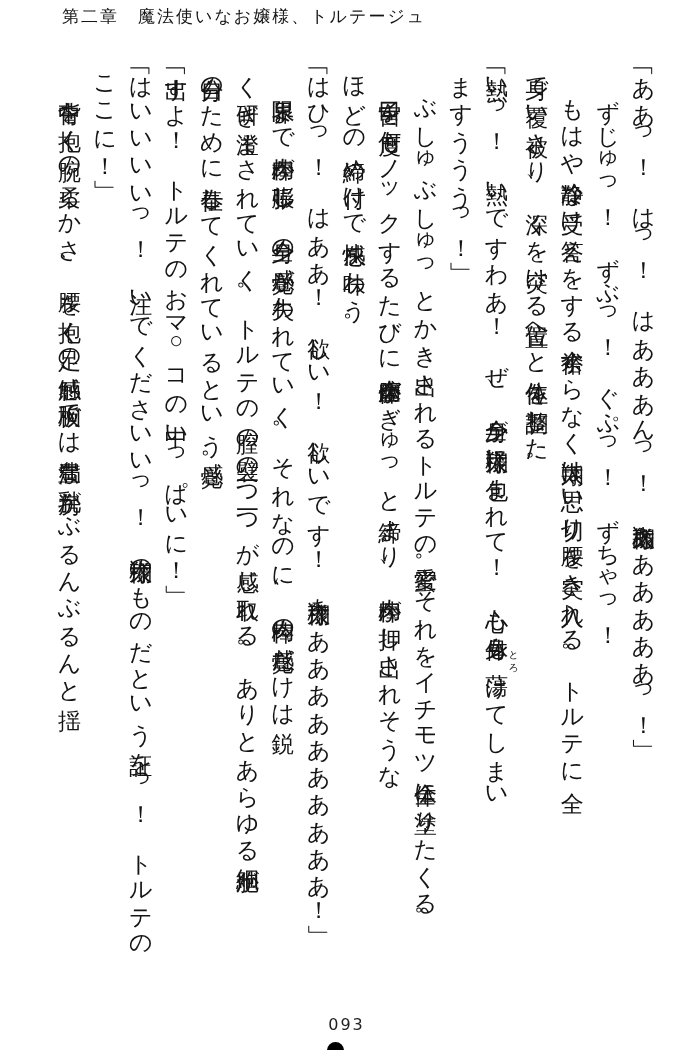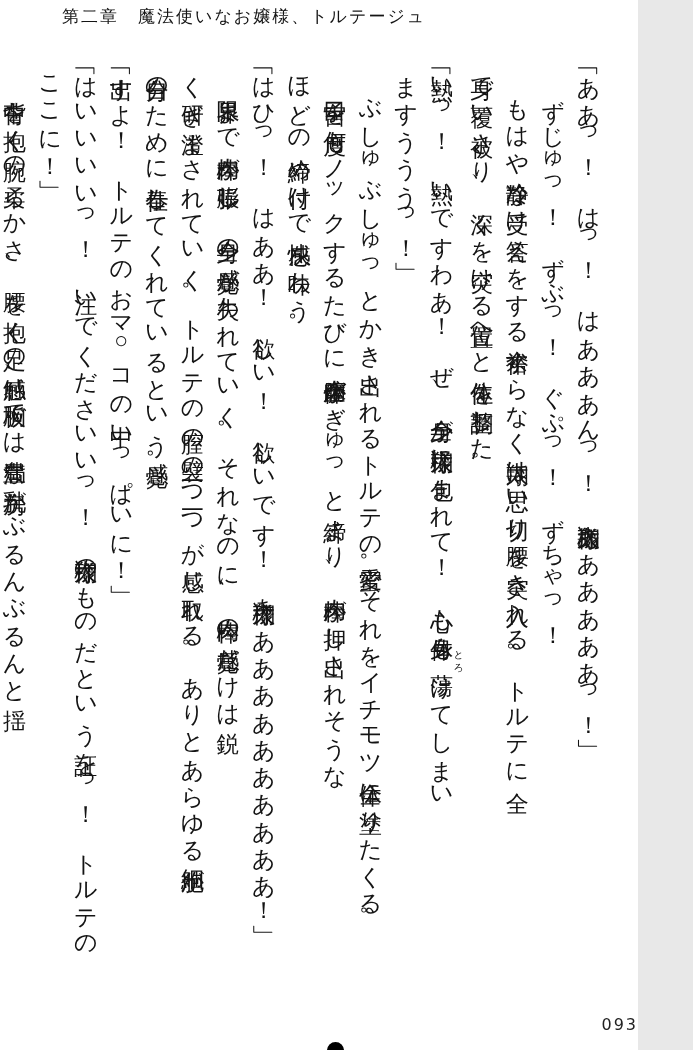--- a/index.html
+++ b/index.html
@@ -1,23 +1,22 @@
 <!DOCTYPE html>
 <html lang="ja"><head>
 <meta charset="utf-8">
 <style>
   html,body{margin:0;padding:0;background:#e8e8e8;}
   .page{
     position:relative;
-    width:621px;height:1050px;
+    width:693px;height:1050px;
     background:#ffffff;
     overflow:hidden;
     font-family:"Liberation Serif","DejaVu Serif",serif;
     color:#141414;
-    padding-left:17px;
   }
   .chapter-header{
     position:absolute;
     top:5px;left:62px;
     font-size:17px;
     letter-spacing:2px;
     white-space:nowrap;
   }
   .text-block{
     position:absolute;
@@ -34,21 +33,21 @@
     margin:0;padding:0;
     white-space:nowrap;
   }
   .text-block p.indent{text-indent:1em;}
   ruby{ruby-position:over;}
   rt{font-size:10px;letter-spacing:0;}
   .page-number{
     position:absolute;
     bottom:16px;left:0;
     width:100%;
-    text-align:right;
+    text-align:center;
     font-family:"DejaVu Sans","Liberation Sans",sans-serif;
     font-size:16px;
     letter-spacing:2px;
     color:#222;
   }
   .footer-dot{
     position:absolute;
     top:1042px;left:327px;
     width:17px;height:17px;
     border-radius:50%;

